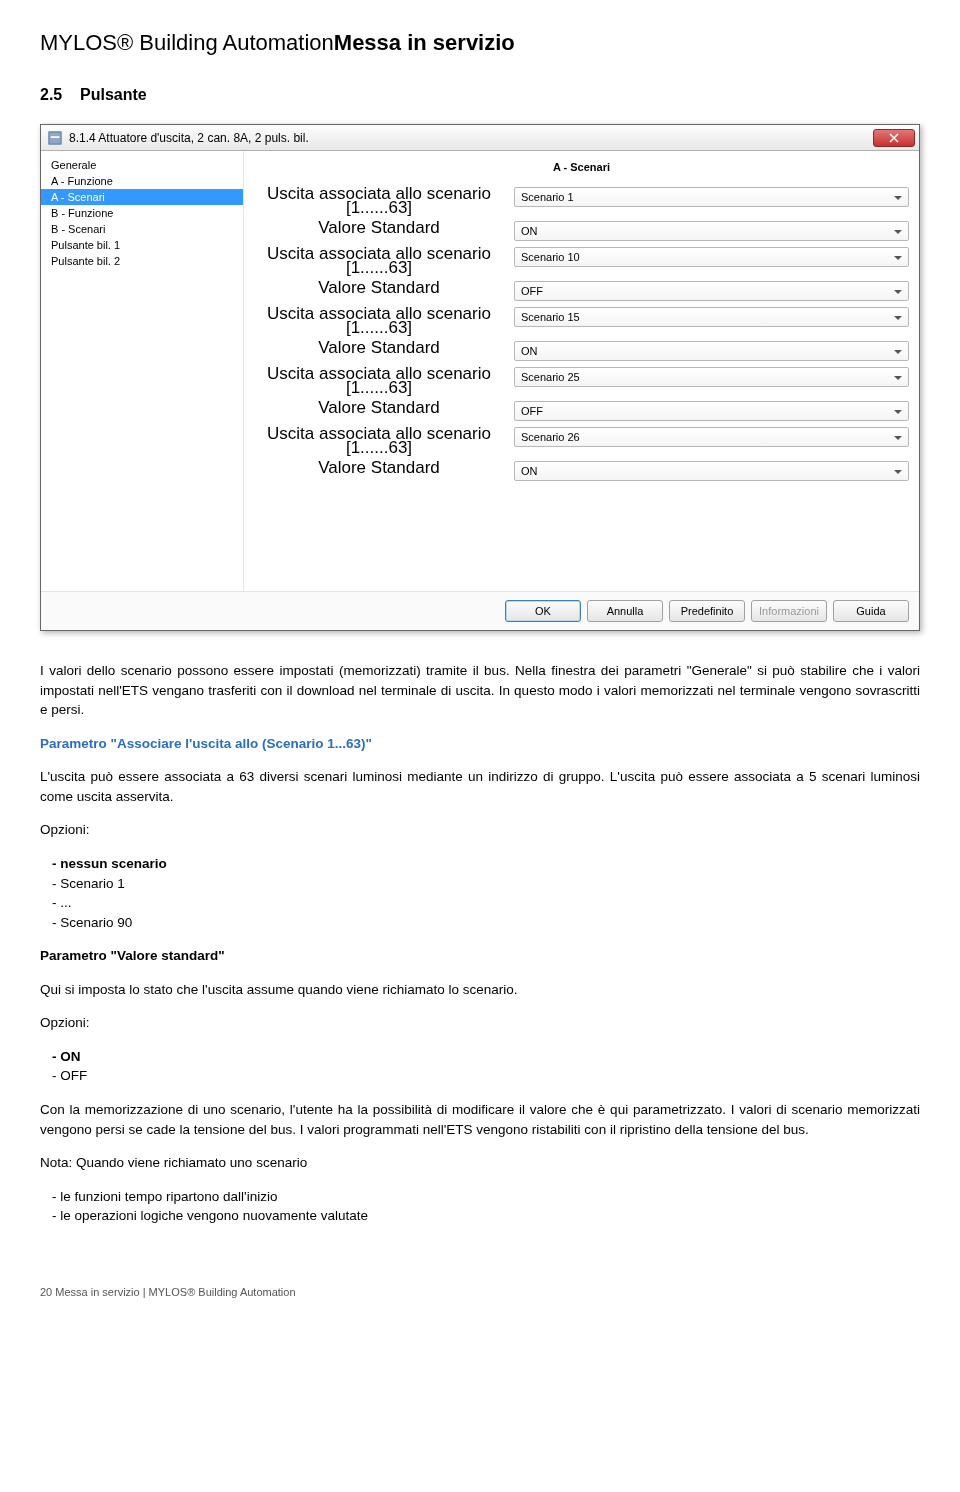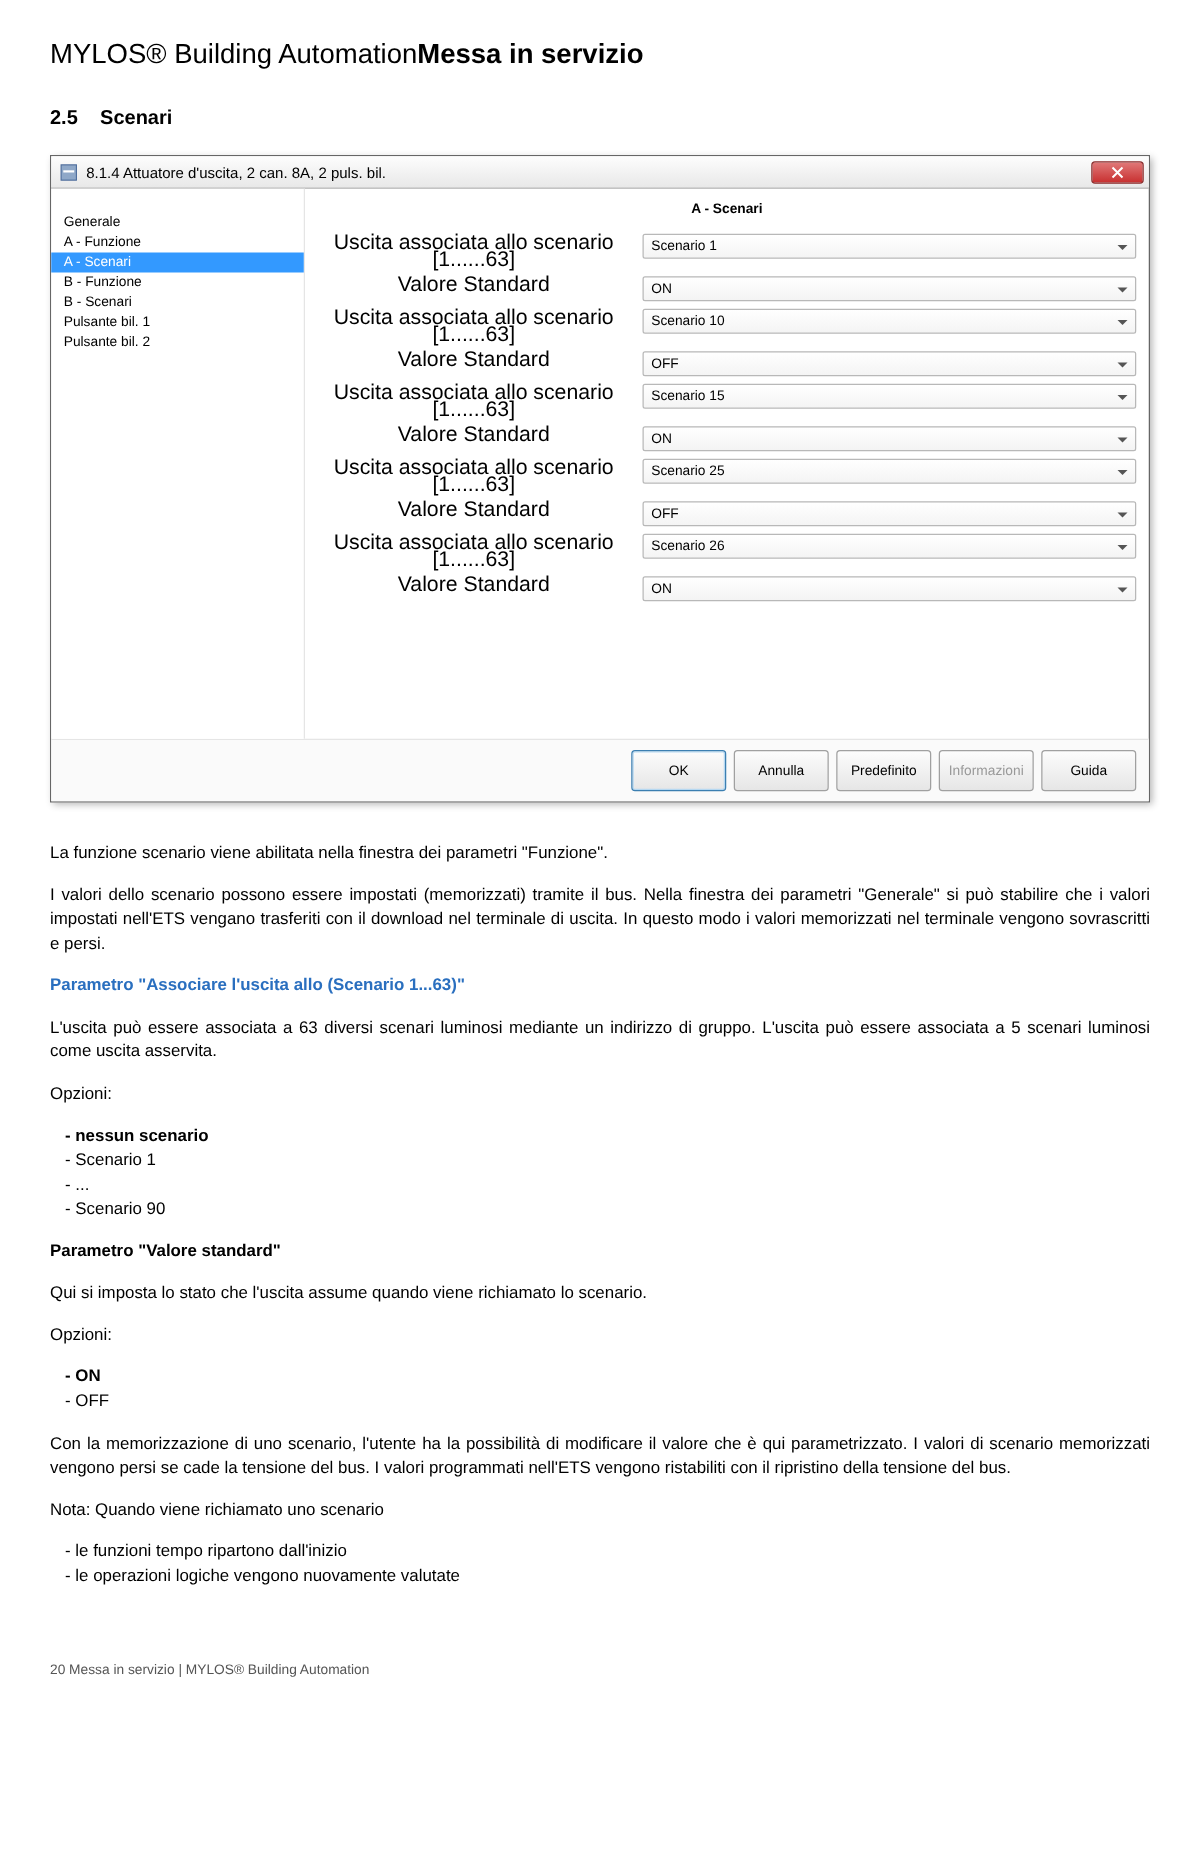--- a/index.html
+++ b/index.html
@@ -10,53 +10,53 @@
   .header-right { font-size: 22px; font-weight: bold; }
   .section-num { font-size: 16px; font-weight: bold; margin-bottom: 20px; }
   .dialog-wrap { margin-bottom: 30px; border-radius: 21px; }
   .dialog { border: 1px solid #666; box-shadow: 2px 2px 6px rgba(0,0,0,0.3); background: #fff; font-family: "Segoe UI", Tahoma, sans-serif; font-size: 11px; color: #000; }
   .title-bar { background: linear-gradient(#fdfdfd, #e8e8e8); border-bottom: 1px solid #b0b0b0; display: flex; align-items: center; height: 26px; }
   .title-icon { width: 16px; height: 16px; margin: 0 6px; display: inline-flex; align-items: center; justify-content: center; }
   .title-icon svg { width: 14px; height: 14px; }
   .title-text { flex: 1; font-size: 12px; }
   .close-btn { width: 42px; height: 18px; background: linear-gradient(#e07878, #c83030); border: 1px solid #8a2a2a; border-radius: 3px; margin-right: 4px; color: #fff; font-size: 10px; display: flex; align-items: center; justify-content: center; cursor: pointer; }
   .dialog-body { display: flex; min-height: 440px; }
-  .tree-pane { width: 203px; border-right: 1px solid #e5e5e5; padding: 19px 0; background: #fff; }
+  .tree-pane { width: 203px; border-right: 1px solid #e5e5e5; padding: 6px 0; background: #fff; }
   .tree-item { padding: 2px 10px; font-size: 11px; cursor: pointer; }
   .tree-item.selected { background: #3399ff; color: #fff; }
   .param-pane { flex: 1; padding: 6px 10px; font-size: 11px; }
   .param-title { text-align: center; font-weight: bold; font-size: 11px; padding: 4px 0 14px 0; }
   .param-row { display: flex; align-items: flex-start; margin-bottom: 6px; }
   .param-label { width: 260px; font-size: 17px; line-height: 14px; padding-right: 10px; text-align: center; }
   .param-select { flex: 1; position: relative; }
   .param-select .sel-box { border: 1px solid #b8b8b8; background: linear-gradient(#fff,#f4f4f4); height: 20px; border-radius: 2px; display: flex; align-items: center; padding: 0 20px 0 6px; font-size: 11px; position: relative; cursor: pointer; }
   .param-select .sel-box::after { content: ""; position: absolute; right: 6px; top: 8px; border-left: 4px solid transparent; border-right: 4px solid transparent; border-top: 4px solid #555; }
   .dialog-footer { border-top: 1px solid #e5e5e5; padding: 8px 10px; display: flex; justify-content: flex-end; gap: 6px; background: #fafafa; }
-  .dlg-btn { min-width: 76px; height: 33px; border: 1px solid #a0a0a0; border-radius: 3px; background: linear-gradient(#fcfcfc,#e6e6e6); font-size: 11px; cursor: pointer; display: flex; align-items: center; justify-content: center; }
+  .dlg-btn { min-width: 76px; height: 22px; border: 1px solid #a0a0a0; border-radius: 3px; background: linear-gradient(#fcfcfc,#e6e6e6); font-size: 11px; cursor: pointer; display: flex; align-items: center; justify-content: center; }
   .dlg-btn.ok { border: 1px solid #3c7fb1; box-shadow: 0 0 0 1px #b6d8f1 inset; }
   .dlg-btn.disabled { color: #999; cursor: default; }
   .body-text { font-size: 13.5px; line-height: 1.45; text-align: justify; }
   .body-text p { margin-bottom: 14px; }
   .body-text .blue { color: #2a6fbf; font-weight: normal; }
   .body-text ul { list-style: none; padding-left: 12px; margin-bottom: 14px; }
   .body-text ul li::before { content: "- "; }
   .body-text .bold { font-weight: bold; }
   .footer { font-size: 11px; color: #555; margin-top: 60px; }
 </style>
 </head>
 <body>
 
 <div class="page">
   <div class="header-line">
     <div class="header-left">MYLOS® Building Automation</div>
     <div class="header-right">Messa in servizio</div>
   </div>
 
   <div class="section-num">
-    <span>2.5</span>&nbsp;&nbsp;&nbsp;&nbsp;<span>Scenari</span>
+    <span>2.5</span>&nbsp;&nbsp;&nbsp;&nbsp;<span>Pulsante</span>
   </div>
 
   <div class="dialog-wrap">
     <div class="dialog">
       <div class="title-bar">
         <span class="title-icon">
           <svg viewBox="0 0 16 16">
               <rect x="1" y="1" width="14" height="14" fill="#8fa8c8" stroke="#4a6a9a"></rect>
               <rect x="3" y="6" width="10" height="2" fill="#fff"></rect>
             </svg>
@@ -148,21 +148,20 @@
         <div class="dlg-btn ok">OK</div>
         <div class="dlg-btn">Annulla</div>
         <div class="dlg-btn">Predefinito</div>
         <div class="dlg-btn disabled">Informazioni</div>
         <div class="dlg-btn">Guida</div>
       </div>
     </div>
   </div>
 
   <div class="body-text">
-    <p>La funzione scenario viene abilitata nella finestra dei parametri "Funzione".</p>
     <p>I valori dello scenario possono essere impostati (memorizzati) tramite il bus. Nella finestra dei parametri "Generale" si può stabilire che i valori impostati nell'ETS vengano trasferiti con il download nel terminale di uscita. In questo modo i valori memorizzati nel terminale vengono sovrascritti e persi.</p>
     <p class="blue bold">Parametro "Associare l'uscita allo (Scenario 1...63)"</p>
     <p>L'uscita può essere associata a 63 diversi scenari luminosi mediante un indirizzo di gruppo. L'uscita può essere associata a 5 scenari luminosi come uscita asservita.</p>
     <p>Opzioni:</p>
     <ul id="opts1">
         <li class="bold">nessun scenario</li>
         <li>Scenario  1</li>
         <li>...</li>
         <li>Scenario  90</li>
       </ul>

